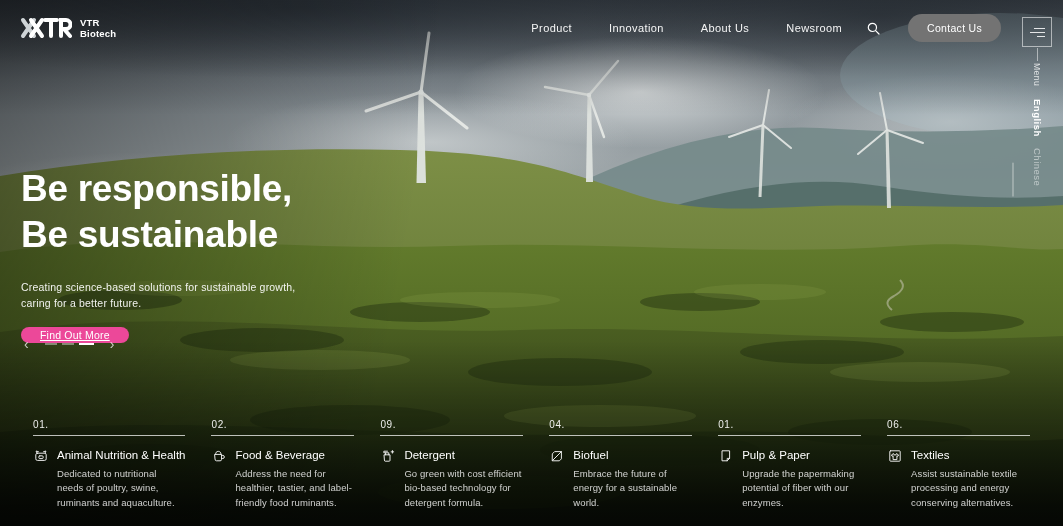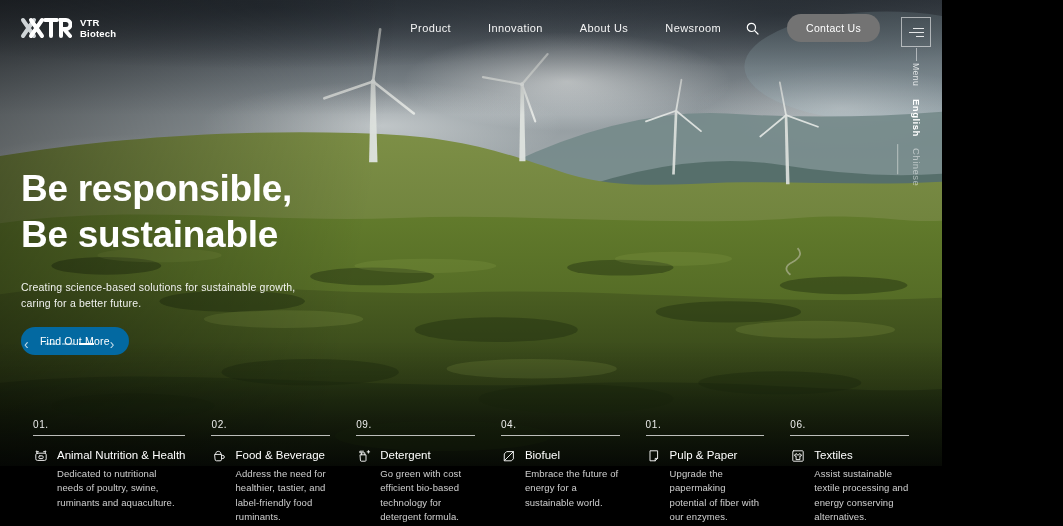--- a/index.html
+++ b/index.html
@@ -1,16 +1,16 @@
 <!DOCTYPE html>
 <html><head>
 <meta charset="utf-8">
 <style>
   html,body{margin:0;padding:0;background:#000;}
-  .stage{position:relative;width:942px;height:526px;overflow:hidden;
+  .stage{position:relative;width:1063px;height:526px;overflow:hidden;
          font-family:"Liberation Sans",sans-serif;-webkit-font-smoothing:antialiased;}
   .bg{position:absolute;inset:0;z-index:0;}
   .ov{position:absolute;pointer-events:none;}
   .ov-top{top:0;left:0;right:0;height:115px;background:linear-gradient(180deg,rgba(8,12,16,.5),rgba(8,12,16,0));z-index:1;}
   .ov-left{top:0;bottom:0;left:0;width:62%;background:linear-gradient(100deg,rgba(0,0,0,.42) 0%,rgba(0,0,0,.22) 28%,rgba(0,0,0,0) 60%);z-index:1;}
   .ov-bottom{left:0;right:0;bottom:0;height:185px;background:linear-gradient(0deg,rgba(0,0,0,.62) 10%,rgba(0,0,0,0));z-index:1;}
 
   
   .header{position:absolute;top:0;left:0;right:0;display:flex;align-items:center;
           padding:14px 62px 0 20px;box-sizing:border-box;z-index:6;}
@@ -35,23 +35,23 @@
   .v-text{writing-mode:vertical-rl;letter-spacing:.5px;}
   .menu-label{color:rgba(255,255,255,.78);font-size:8.5px;margin-bottom:13px;cursor:pointer;}
   .lang-en{color:#fff;font-weight:bold;font-size:9.5px;margin-bottom:11px;cursor:pointer;}
   .lang-cn{color:rgba(255,255,255,.5);font-size:9.5px;cursor:pointer;}
 
   
   .hero-copy{position:absolute;left:21px;top:166px;z-index:5;color:#fff;}
   .hero-title{margin:0;font-size:37px;font-weight:700;letter-spacing:-.3px;line-height:1.24;}
   .hero-sub{margin-top:21px;font-size:10.5px;line-height:1.55;color:rgba(255,255,255,.93);
             letter-spacing:.2px;}
-  .cta-btn{margin-top:16px;background:#0369a1;color:#fff;border:none;cursor:pointer;
+  .cta-btn{margin-top:16px;background:#ec4899;color:#fff;border:none;cursor:pointer;
            font-family:inherit;font-size:10.5px;letter-spacing:.2px;
-           padding:8px 19px;border-radius:14px;}
+           padding:2px 19px;border-radius:14px;text-decoration:underline;}
 
   
   .carousel{position:absolute;left:20px;top:335px;display:flex;align-items:center;z-index:5;}
   .chev{color:rgba(255,255,255,.75);font-size:14px;line-height:1;cursor:pointer;padding:2px 4px;}
   .dashes{display:flex;align-items:center;gap:5px;margin:0 12px;}
   .dash{width:12px;height:2px;background:rgba(255,255,255,.4);cursor:pointer;}
   .dash.active{width:15px;background:#fff;}
 
   
   .cards{position:absolute;left:33px;right:33px;top:419px;display:grid;

